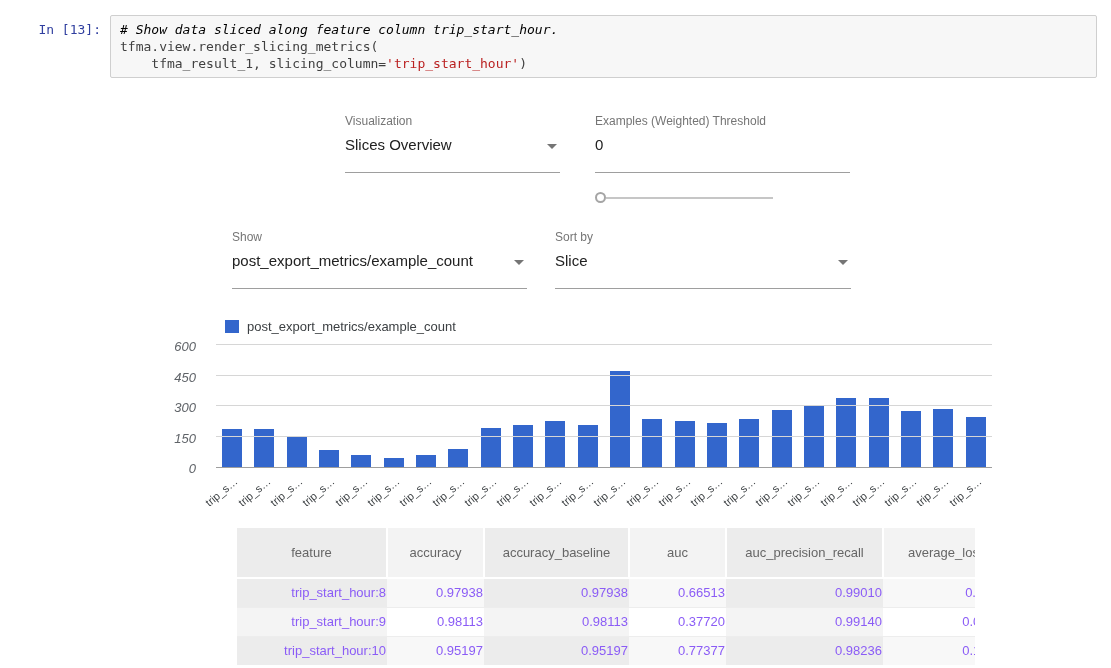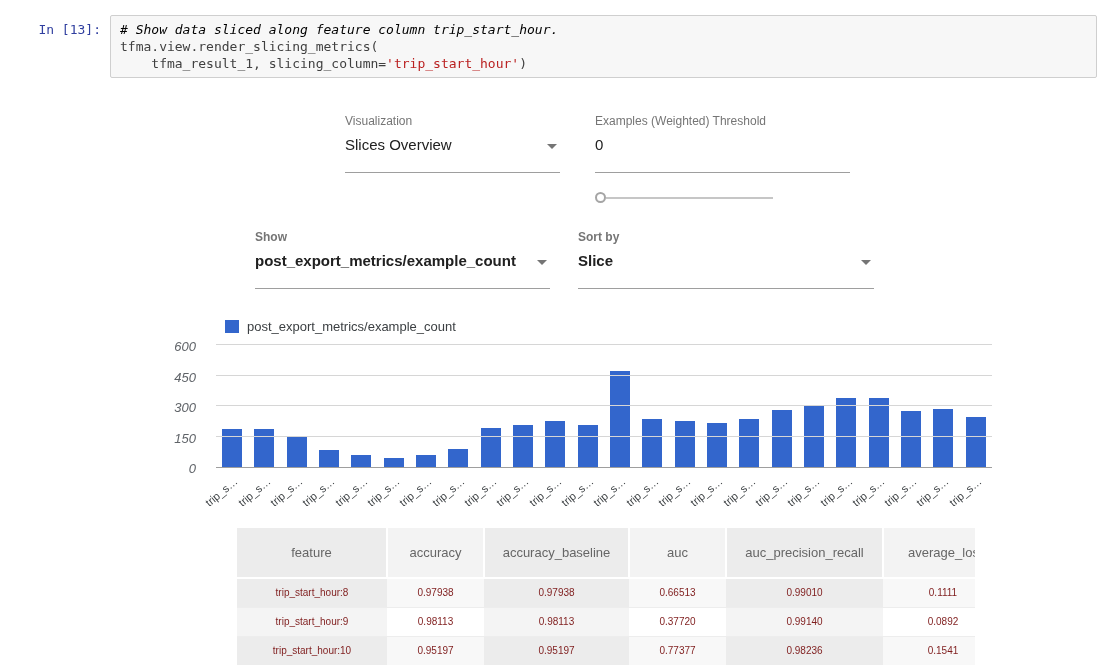--- a/index.html
+++ b/index.html
@@ -27,21 +27,21 @@
   .tok-comment { color:#000000; font-style:italic; }
   .tok-string  { color:#ba2121; }
   .tok-plain   { color:#404040; }
 
   
   .widget { margin-left:180px; width:812px; }
 
   .row1 { display:flex; margin-left:165px; margin-top:36px; }
   .col-viz { width:215px; margin-right:35px; }
   .col-threshold { width:255px; }
-  .row2 { display:flex; margin-left:75px; margin-top:27px;font-weight:bold; }
+  .row2 { display:flex; margin-left:52px; margin-top:27px; }
   .col-show { width:295px; margin-right:28px; }
   .col-sort { width:296px; }
 
   .ctl-label { font-size:12px; color:#757575; }
   .ctl-value {
     font-size:15px; color:#212121; margin-top:8px; padding-bottom:19px;
     border-bottom:1px solid #9e9e9e;
     display:flex; justify-content:space-between; align-items:center;
     white-space:nowrap; cursor:pointer;
   }
@@ -83,21 +83,21 @@
   .table-wrap { margin-left:57px; margin-top:18px; width:738px; overflow:hidden; }
   table { border-collapse:collapse; table-layout:fixed; width:766px; }
   th {
     height:50px; font-weight:normal; font-size:13px; color:#666;
     background:#f3f3f3; text-align:center; border-left:2px solid #fff;
     border-bottom:2px solid #fff; cursor:pointer;
   }
   th:first-child { border-left:none; }
   th.shaded { background:#ececec; }
   td {
-    height:29px; font-size:10px; color:#7f1d1d; text-align:center;
+    height:29px; font-size:13px; color:#8b5cf6; text-align:right;
     background:#fff; border-top:1px solid #ededed;
   }
   td.shaded { background:#f4f4f4; }
   tbody tr:nth-child(odd) td { background:#f8f8f8; }
   tbody tr:nth-child(odd) td.shaded { background:#ececec; }
 </style>
 </head>
 <body>
 
 <div class="cell">

